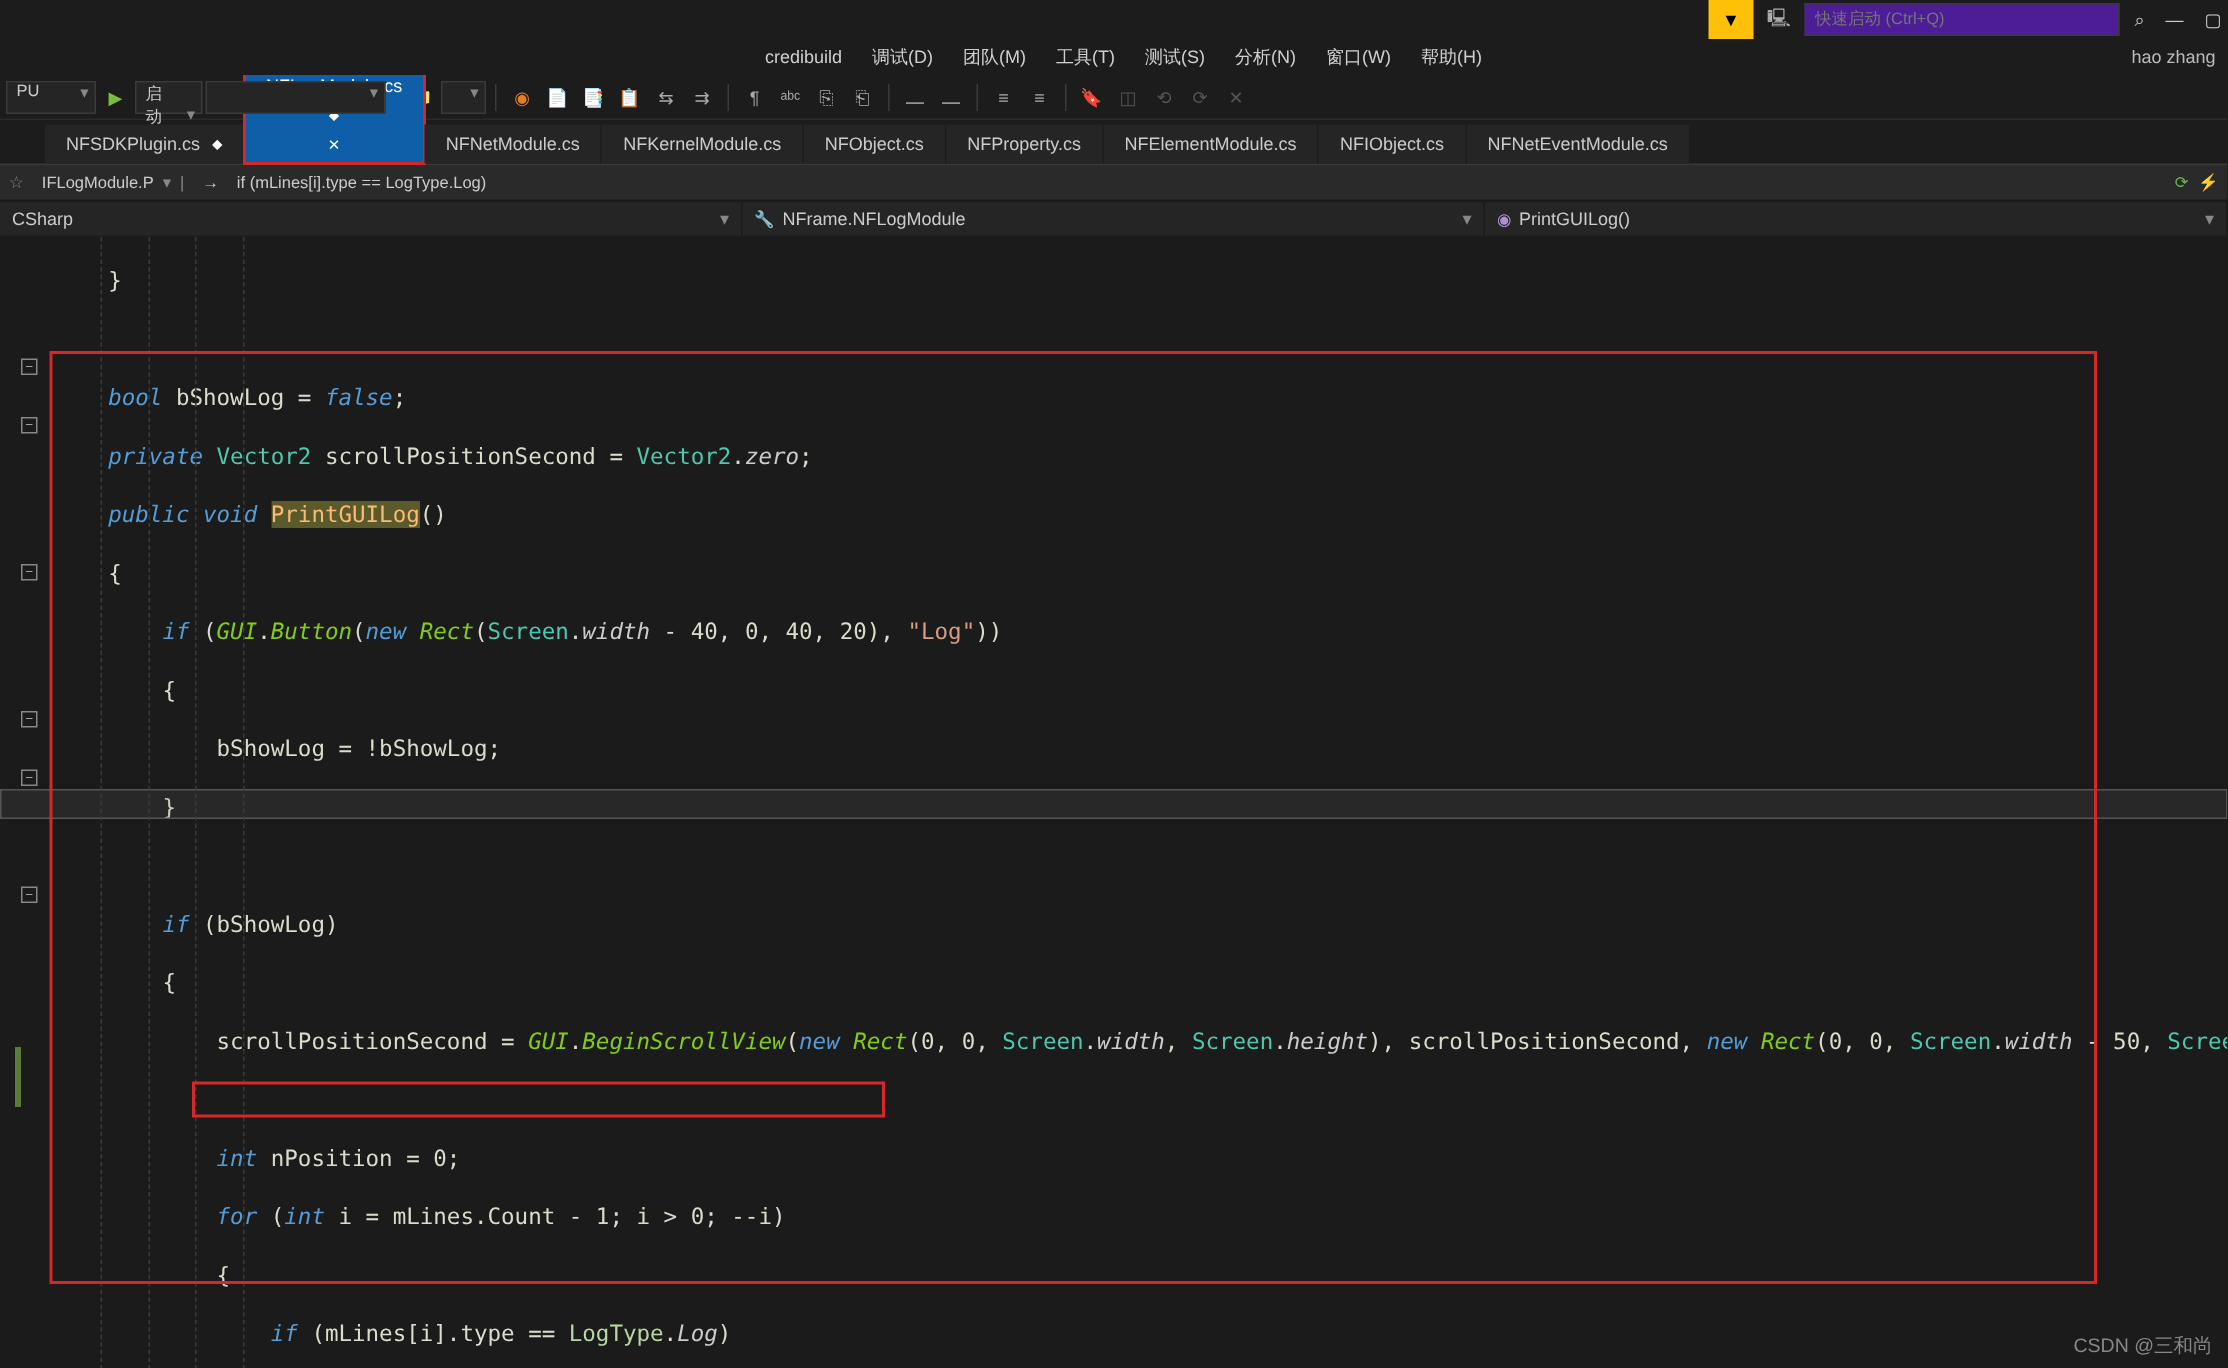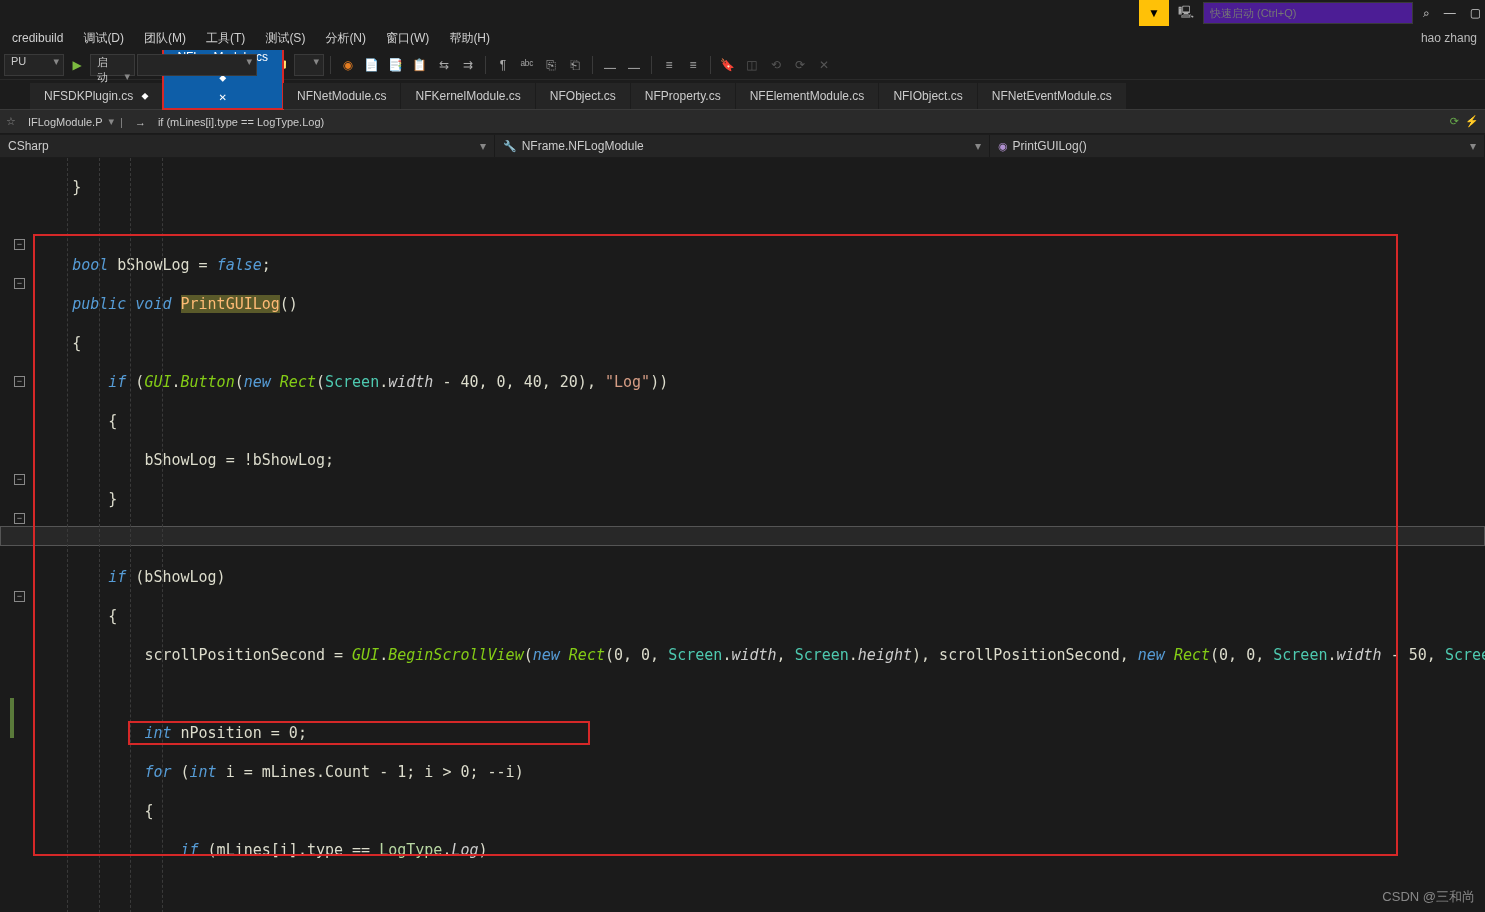--- a/index.html
+++ b/index.html
@@ -43,21 +43,22 @@
   padding: 1px 6px;
   color: #888;
   font-size: 11px;
 }
 .win-btn { color: #ccc; padding: 0 4px; cursor: pointer; }
 .menubar {
   height: 24px;
   display: flex;
   align-items: center;
   background: #1c1c1c;
-  padding-left: 2px;
+  padding-left: 13px;
+  justify-content: center;
 }
 .menu-item {
   padding: 3px 10px;
   color: #d0d0d0;
   cursor: pointer;
 }
 .user-right {
   position: absolute;
   right: 8px;
   color: #bbb;
@@ -350,20 +351,21 @@
     <div class="fold" style="top:355px;">−</div>
     <div class="fold" style="top:433px;">−</div>
   </div>
   <div class="hl-line"></div>
   <div class="side-bp"></div>
 
   <div class="code">
 <div>    <span>}</span></div>
 <div> </div>
 <div>    <span class="t-kw">bool</span><span> bShowLog = </span><span class="t-kw">false</span><span>;</span></div>
+<div>    <span class="t-kw">private</span> <span class="t-type">Vector2</span><span> scrollPositionSecond = </span><span class="t-type">Vector2</span>.<span class="t-prop">zero</span>;</div>
 <div>    <span class="t-kw">public</span> <span class="t-kw">void</span> <span class="t-hl">PrintGUILog</span><span>()</span></div>
 <div>    <span>{</span></div>
 <div>        <span class="t-kw">if</span> (<span class="t-cls">GUI</span>.<span class="t-cls">Button</span>(<span class="t-kw">new</span> <span class="t-cls">Rect</span>(<span class="t-type">Screen</span>.<span class="t-prop">width</span><span> - 40, 0, 40, 20), </span><span class="t-str">"Log"</span>))</div>
 <div>        <span>{</span></div>
 <div>            <span>bShowLog = !bShowLog;</span></div>
 <div>        <span>}</span></div>
 <div> </div>
 <div>        <span class="t-kw">if</span><span> (bShowLog)</span></div>
 <div>        <span>{</span></div>
 <div>            <span>scrollPositionSecond = </span><span class="t-cls">GUI</span>.<span class="t-cls">BeginScrollView</span>(<span class="t-kw">new</span> <span class="t-cls">Rect</span><span>(0, 0, </span><span class="t-type">Screen</span>.<span class="t-prop">width</span>, <span class="t-type">Screen</span>.<span class="t-prop">height</span><span>), scrollPositionSecond, </span><span class="t-kw">new</span> <span class="t-cls">Rect</span><span>(0, 0, </span><span class="t-type">Screen</span>.<span class="t-prop">width</span><span> - 50, </span><span class="t-type">Screen</span>.</div>

